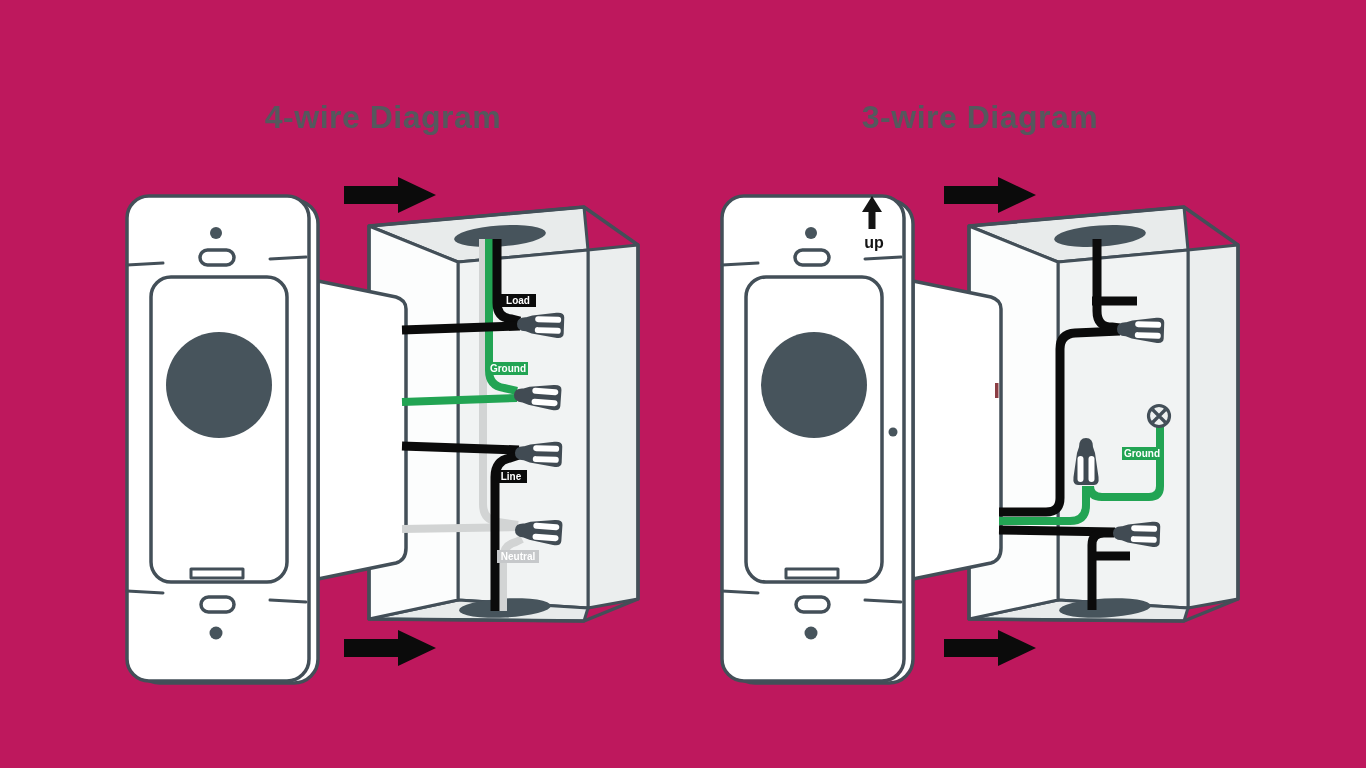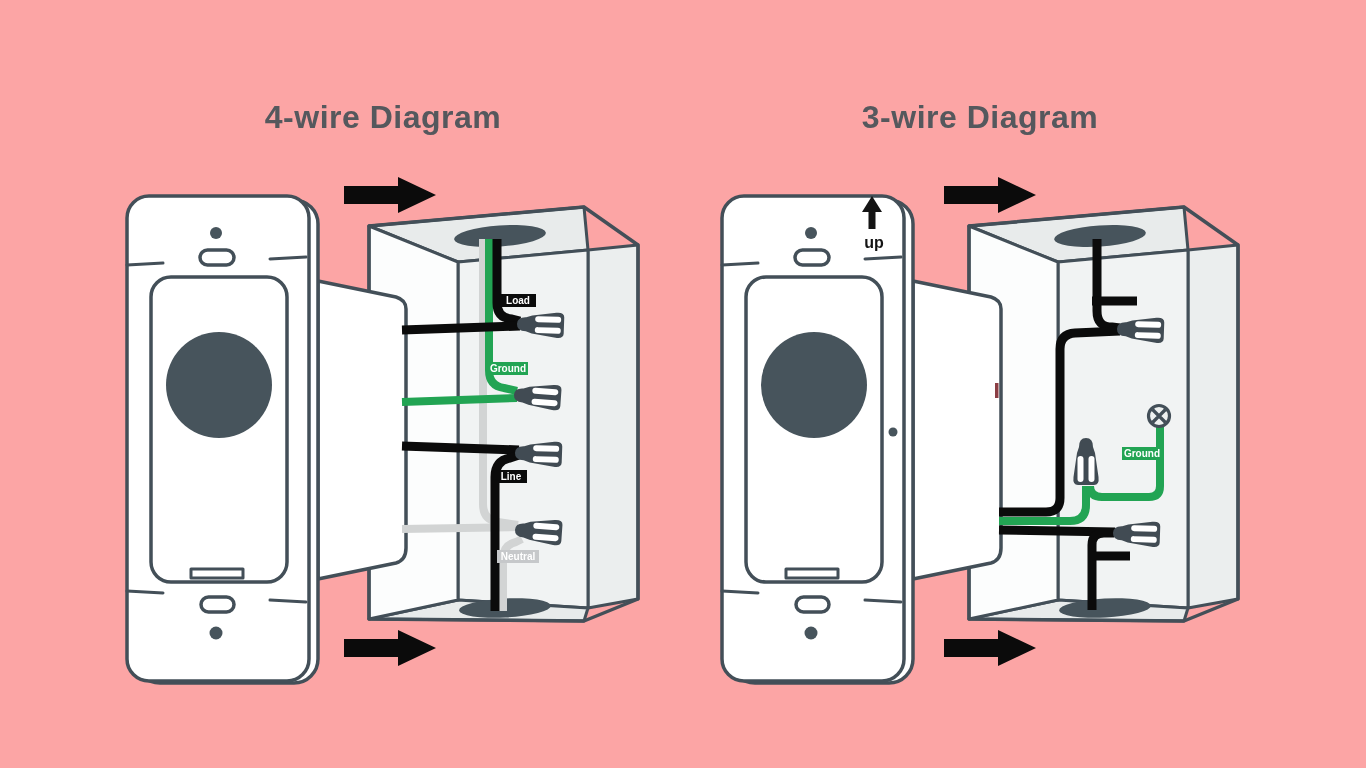--- a/index.html
+++ b/index.html
@@ -1,16 +1,16 @@
 <!DOCTYPE html>
 <html><head>
 <meta charset="utf-8">
 <style>
   html,body { margin:0; padding:0; background:#ffffff; }
-  .stage { position:relative; width:1366px; height:768px; background:#fca5a5; overflow:hidden; }
+  .stage { position:relative; width:1366px; height:768px; background:#be185d; overflow:hidden; }
   svg { display:block; }
   .ln   { stroke:#434f58; stroke-width:3.5; stroke-linejoin:round; stroke-linecap:round; }
   .thin { stroke-width:3; }
   .bx   { stroke:#434f58; stroke-width:3; stroke-linejoin:round; }
   .darkfill { fill:#47545c; }
   .wire { fill:none; stroke-linejoin:round; stroke-linecap:butt; }
   .w9 { stroke-width:9; }
   .w8 { stroke-width:8; }
   .lbl    { font:700 10px "Liberation Sans", sans-serif; fill:#ffffff; text-anchor:middle; }
   .title  { font:700 32px "Liberation Sans", sans-serif; text-anchor:middle; letter-spacing:.5px; }

